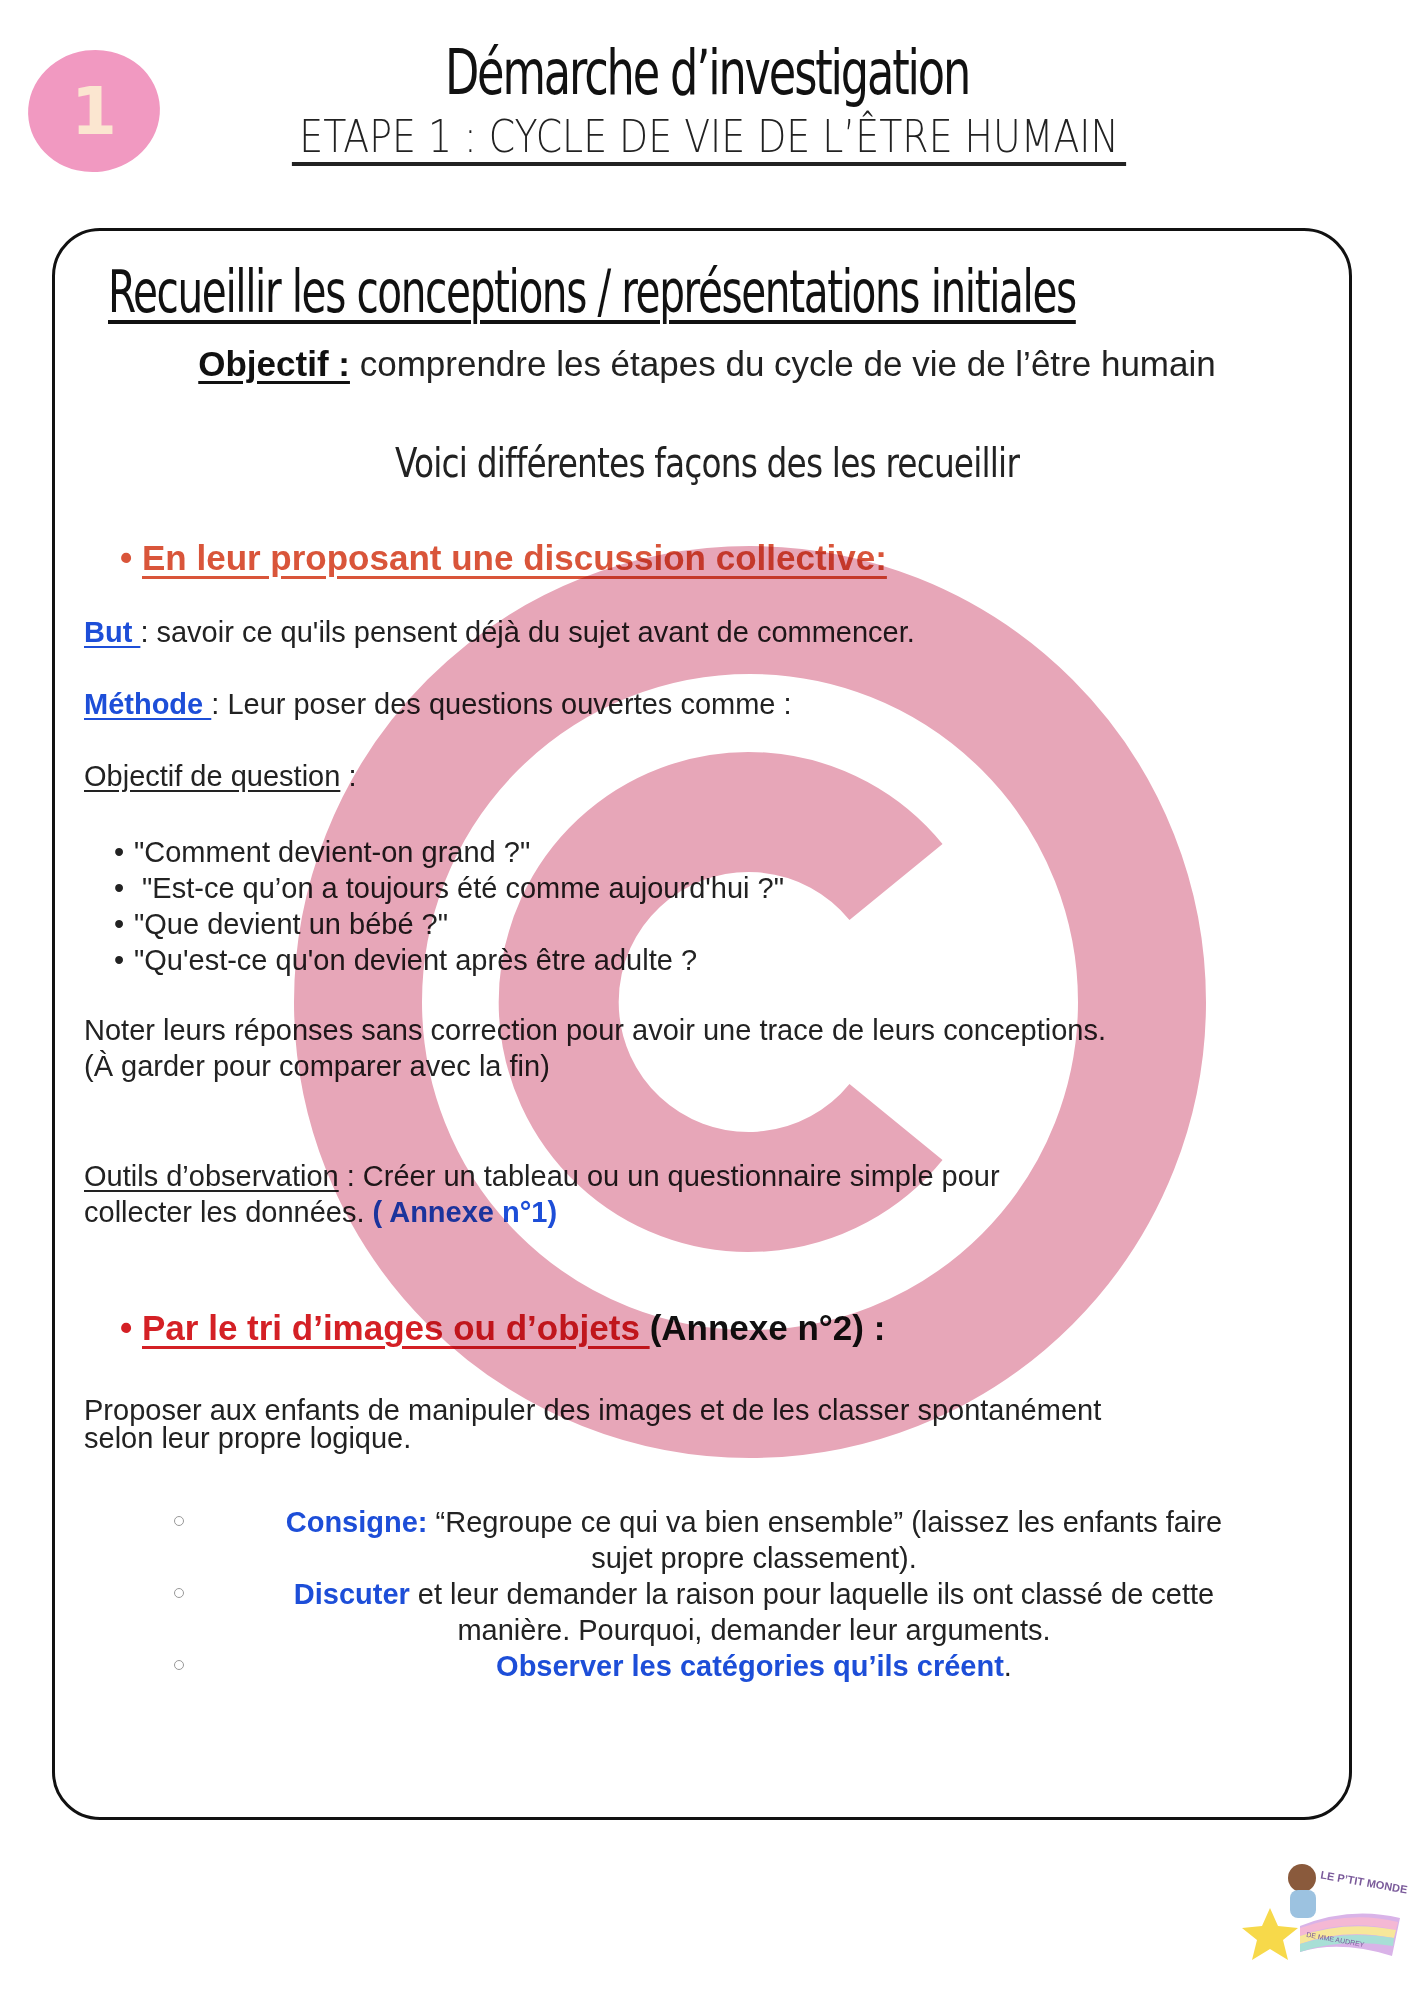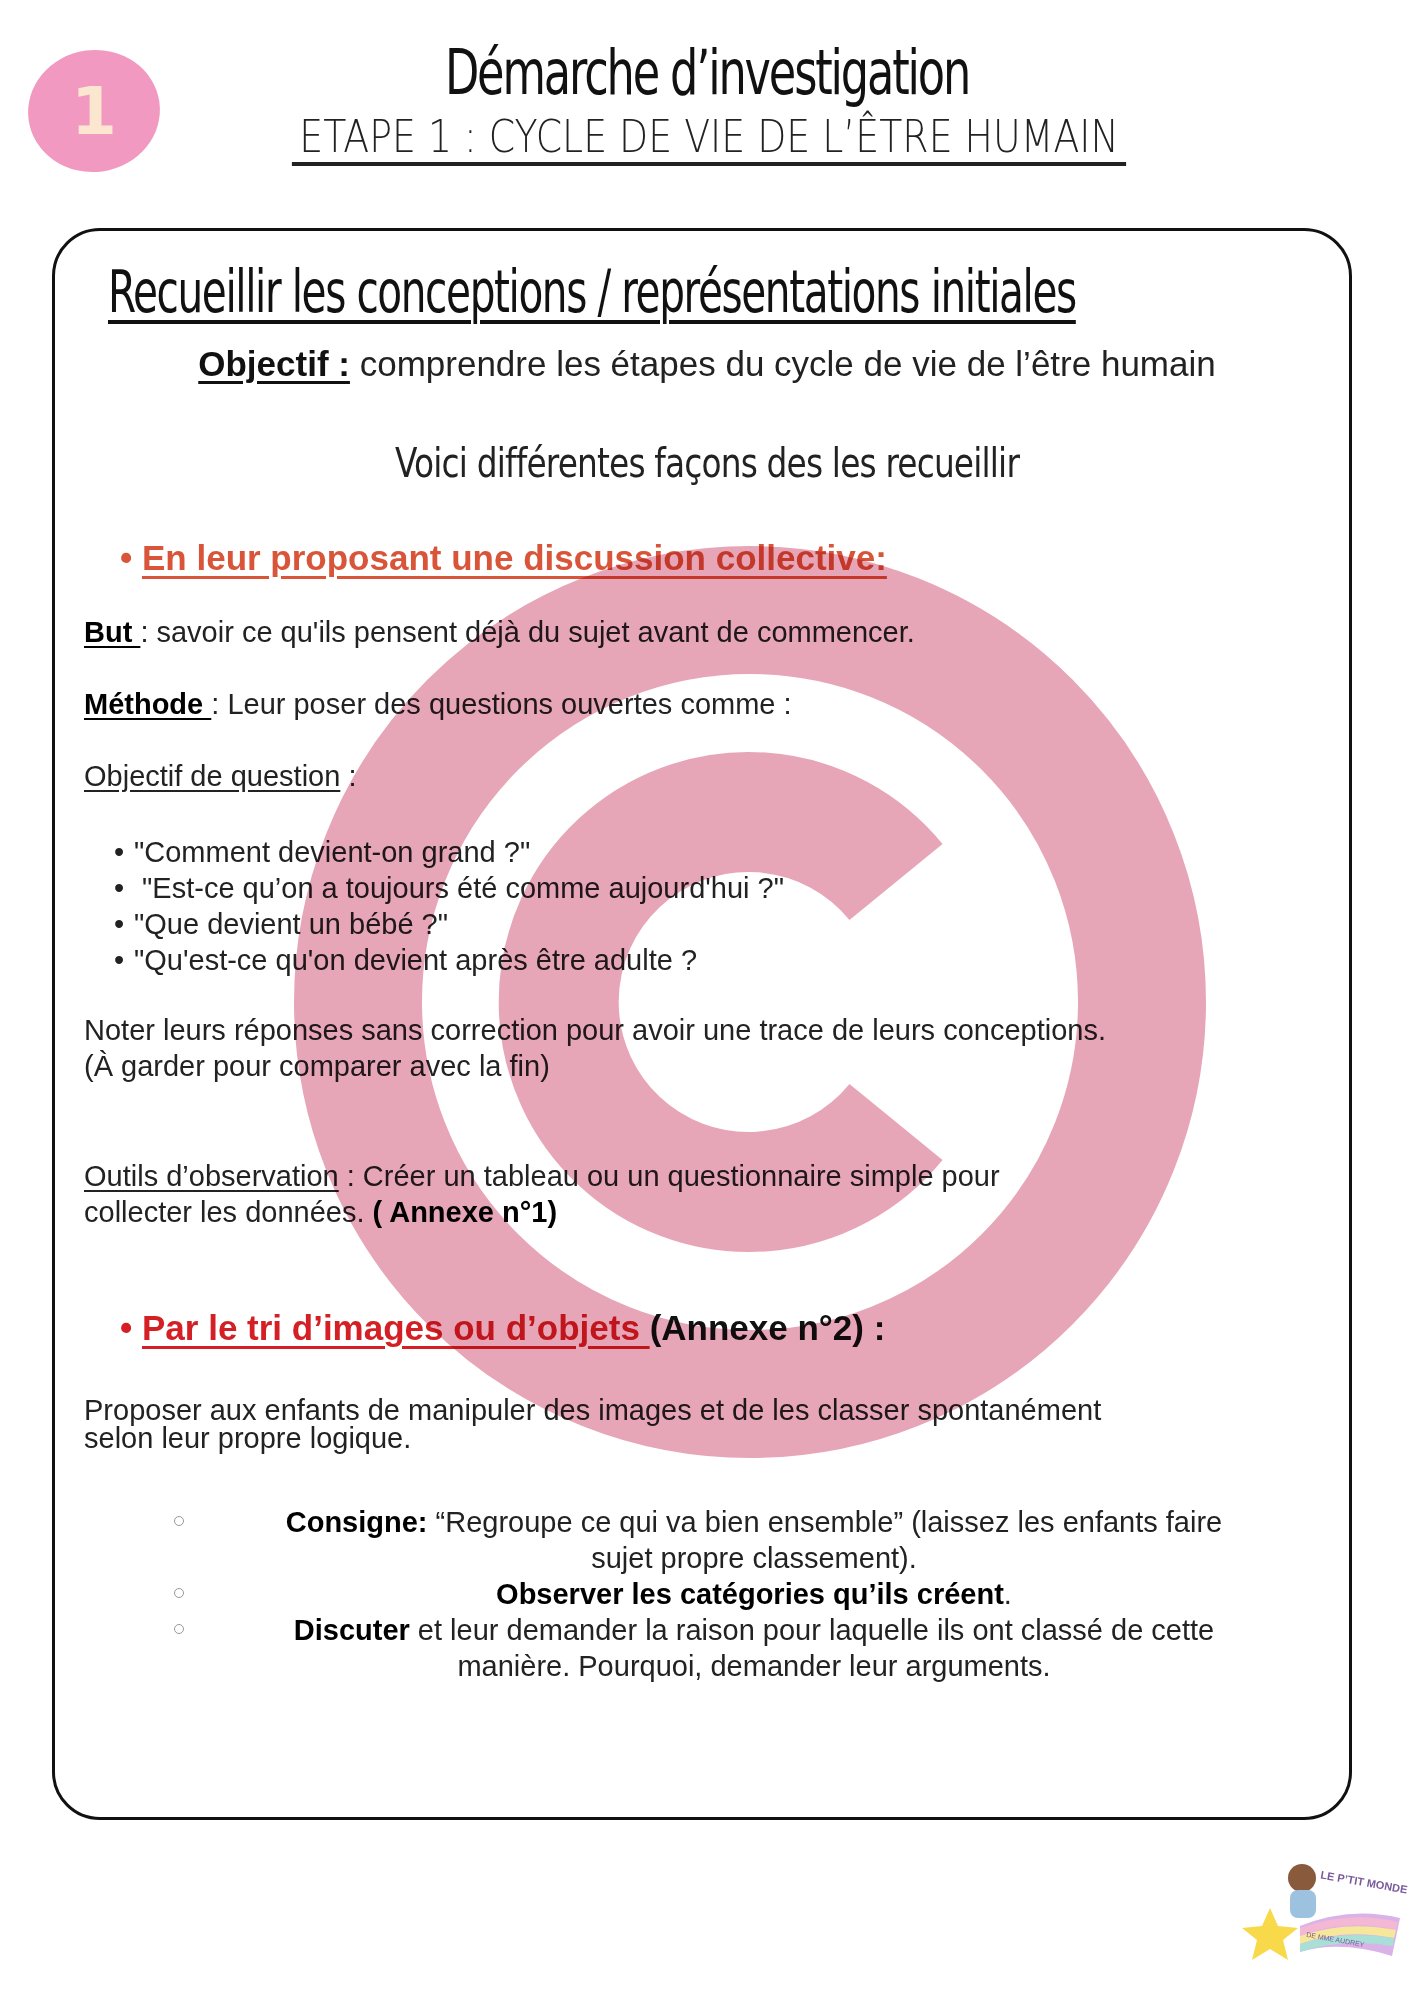--- a/index.html
+++ b/index.html
@@ -14,21 +14,21 @@
   .card { position: absolute; left: 52px; top: 228px; width: 1300px; height: 1592px; border: 3px solid #111; border-radius: 48px; box-sizing: border-box; }
 
   .section-title { position: absolute; left: 108px; top: 258px; font-family: "DejaVu Sans", sans-serif; font-size: 58px; letter-spacing: -2px; text-decoration: underline; text-decoration-thickness: 4px; text-underline-offset: 8px; transform: scaleX(0.70); transform-origin: 0 0; white-space: nowrap; color: #111; }
 
   .objective { position: absolute; left: 0; width: 1414px; top: 344px; text-align: center; font-size: 35px; color: #222; }
   .objective b { text-decoration: underline; text-underline-offset: 5px; color: #111; }
   .intro { position: absolute; left: 0; width: 1414px; top: 440px; text-align: center; font-family: "DejaVu Sans", sans-serif; font-size: 40px; letter-spacing: -1px; color: #222; transform: scaleX(0.82); transform-origin: 707px 0; }
 
   .txt { position: absolute; font-size: 29px; line-height: 36px; color: #222; white-space: nowrap; }
   .u { text-decoration: underline; text-underline-offset: 4px; }
-  .bold { font-weight: bold; color: #000000; }
+  .bold { font-weight: bold; color: #1d4ed8; }
 
   .h-orange { position: absolute; left: 120px; top: 538px; font-size: 35px; font-weight: bold; color: #d9553a; white-space: nowrap; }
   .h-orange .lbl { text-decoration: underline; text-underline-offset: 6px; }
   .h-red { position: absolute; left: 120px; top: 1308px; font-size: 35px; font-weight: bold; color: #d42025; white-space: nowrap; }
   .h-red .lbl { text-decoration: underline; text-underline-offset: 6px; }
   .h-red .rest { color: #111; }
 
   .qlist { position: absolute; left: 114px; top: 834px; font-size: 29px; line-height: 36px; color: #222; }
   .qlist div { white-space: nowrap; }
   .bul { display: inline-block; width: 20px; }
@@ -105,26 +105,26 @@
 <div class="txt" style="left:84px; top:1420px;">selon leur propre logique.</div>
 
 <div class="sub">
   <div class="item">
     <span class="circ"></span>
     <span class="bold">Consigne:</span><span> “Regroupe ce qui va bien ensemble” (laissez les enfants faire</span><br>
     <span>sujet propre classement).</span>
   </div>
   <div class="item">
     <span class="circ"></span>
-    <span class="bold">Observer les catégories qu’ils créent</span><span>.</span>
+    <span class="bold">Discuter</span><span> et leur demander la raison pour laquelle ils ont classé de cette</span><br>
+    <span>manière. Pourquoi, demander leur arguments.</span>
   </div>
   <div class="item">
     <span class="circ"></span>
-    <span class="bold">Discuter</span><span> et leur demander la raison pour laquelle ils ont classé de cette</span><br>
-    <span>manière. Pourquoi, demander leur arguments.</span>
+    <span class="bold">Observer les catégories qu’ils créent</span><span>.</span>
   </div>
 </div>
 
 <svg class="watermark" viewBox="0 0 1414 2000" xmlns="http://www.w3.org/2000/svg">
   <g style="mix-blend-mode: multiply;">
     <circle cx="750" cy="1002" r="392" fill="none" stroke="#e7a6b8" stroke-width="128"></circle>
     <path d="M 896 882 A 190 190 0 1 0 896 1122" fill="none" stroke="#e7a6b8" stroke-width="120"></path>
   </g>
 </svg>
 

